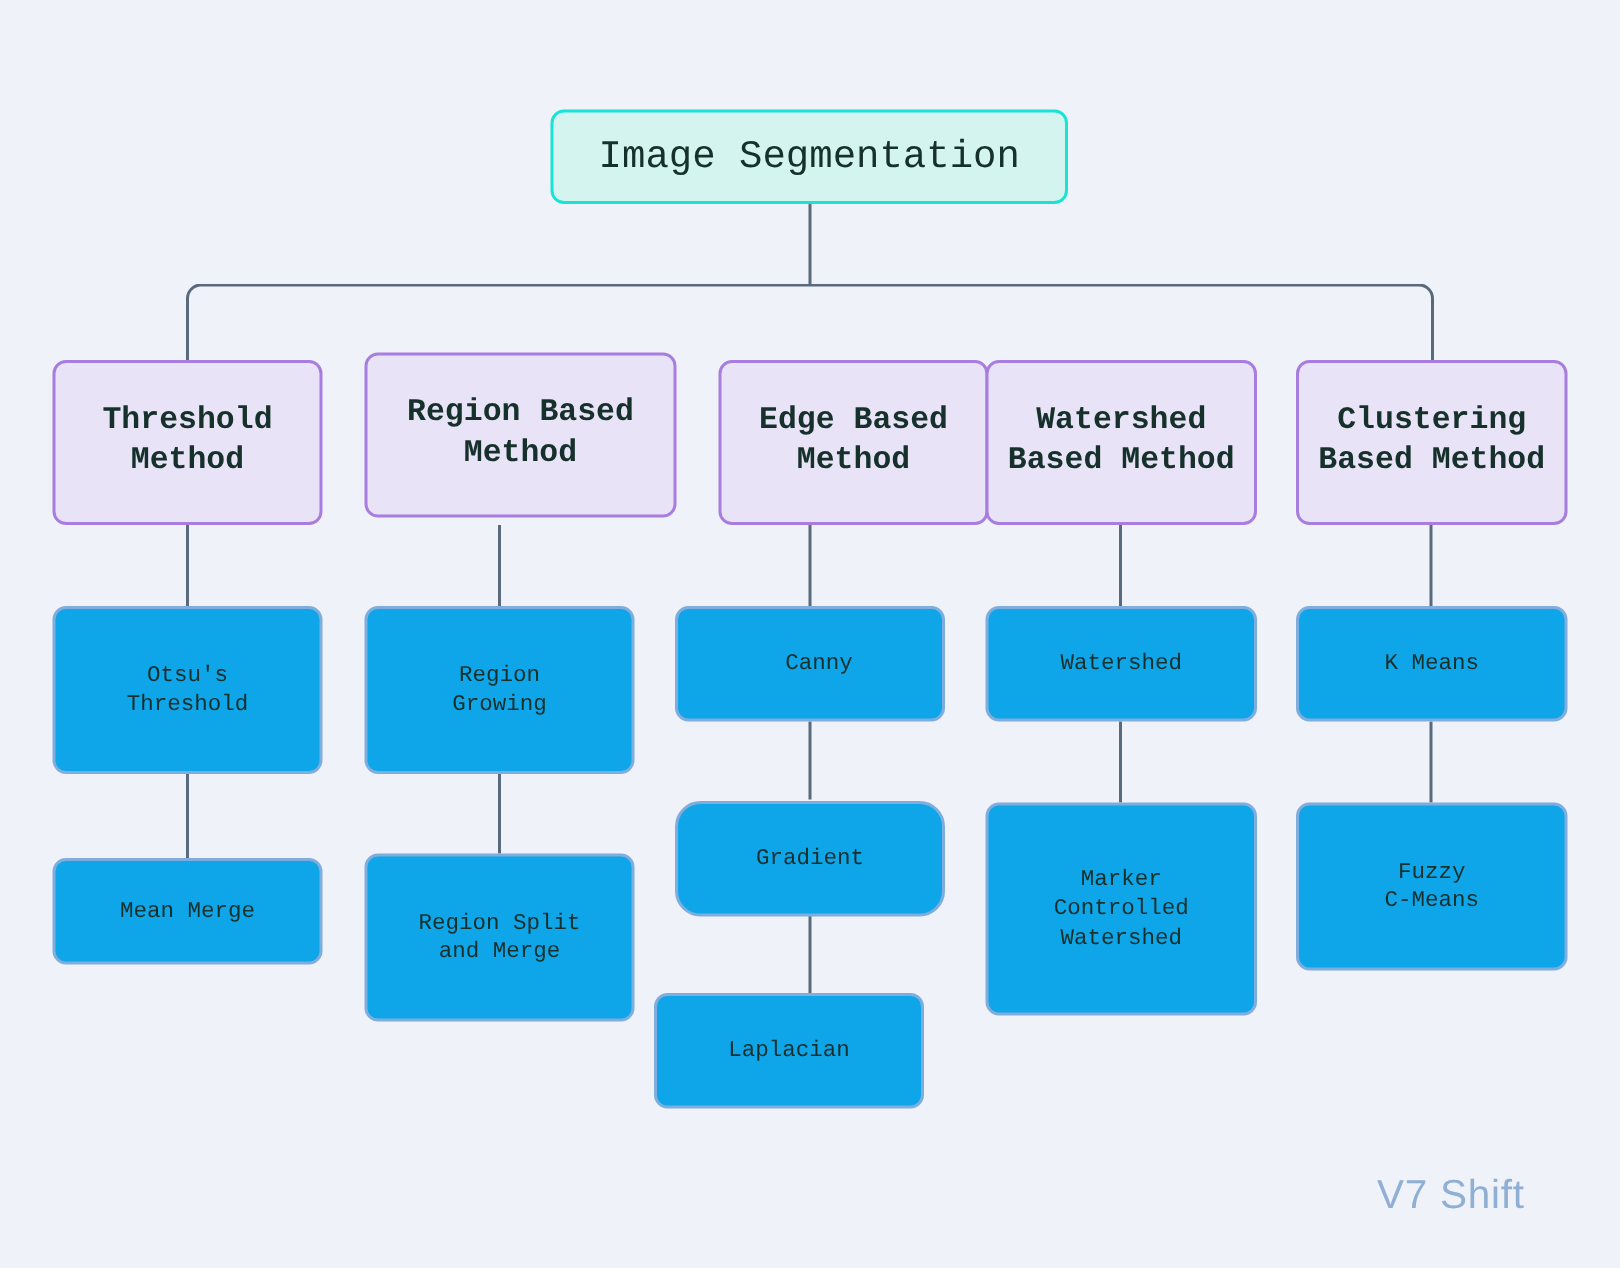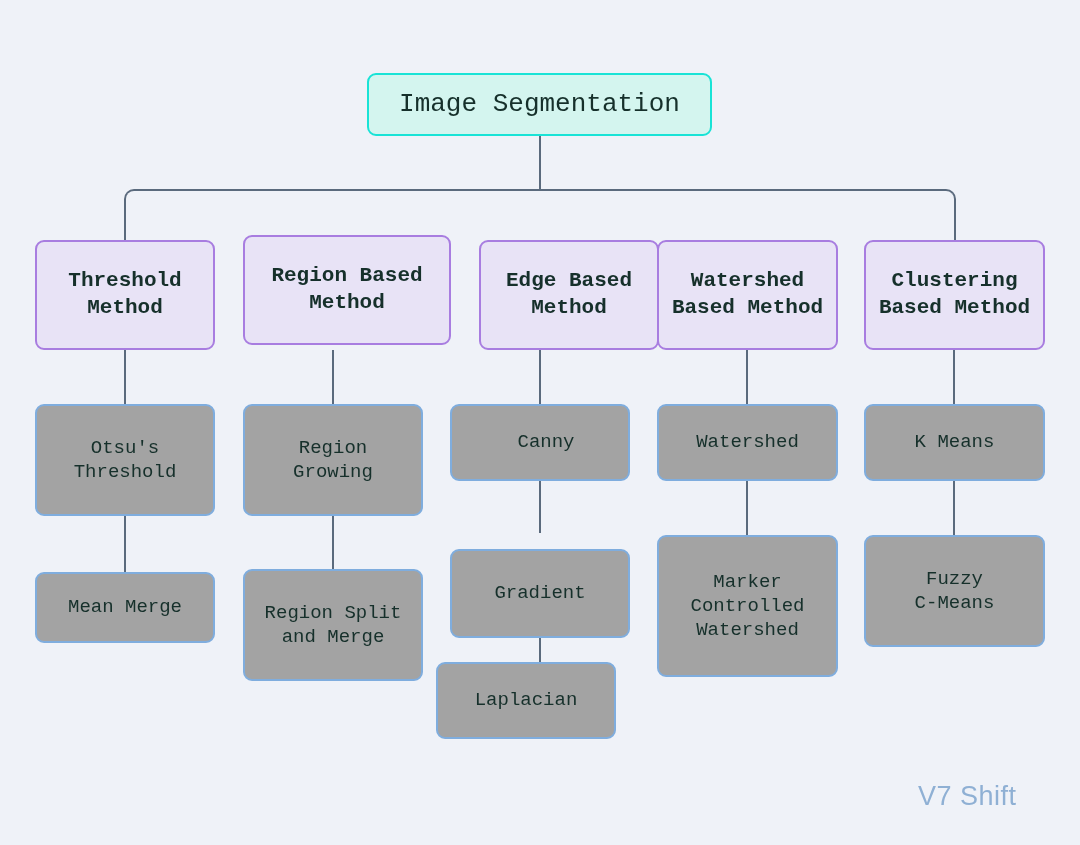--- a/index.html
+++ b/index.html
@@ -39,23 +39,23 @@
     border-color: #19e3d6;
     font-size: 26px;
   }
   .node.level2 {
     background: #e8e3f6;
     border-color: #a87de0;
     font-size: 21px;
     font-weight: bold;
   }
   .node.level3 {
-    background: #a3a3a3;
+    background: #0ea5e9;
     border-color: #7fadde;
-    font-size: 19px;
+    font-size: 15px;
   }
   .conn {
     position: absolute;
     background: #5a6a7d;
     z-index: 1;
   }
   .conn.v { width: 2px; }
   .bus {
     position: absolute;
     box-sizing: border-box;
@@ -100,21 +100,21 @@
 Growing</div>
   <div class="conn v" style="left:332px; top:516px; height:53px;"></div>
   <div class="node level3" style="left:243px; top:569px; width:180px; height:112px;">Region Split
 and Merge</div>
 
   <div class="node level2" style="left:450px; top:240px; width:180px; height:110px;margin-left:29px;">Edge Based
 Method</div>
   <div class="conn v" style="left:539px; top:350px; height:54px;"></div>
   <div class="node level3" style="left:450px; top:404px; width:180px; height:77px;padding-left:12px;">Canny</div>
   <div class="conn v" style="left:539px; top:481px; height:52px;"></div>
-  <div class="node level3" style="left:450px; top:549px; width:180px; height:89px;">Gradient</div>
+  <div class="node level3" style="left:450px; top:534px; width:180px; height:77px;border-radius:17px;">Gradient</div>
   <div class="conn v" style="left:539px; top:610px; height:52px;"></div>
   <div class="node level3" style="left:436px; top:662px; width:180px; height:77px;">Laplacian</div>
 
   <div class="node level2" style="left:657px; top:240px; width:181px; height:110px;">Watershed
 Based Method</div>
   <div class="conn v" style="left:746px; top:350px; height:54px;"></div>
   <div class="node level3" style="left:657px; top:404px; width:181px; height:77px;">Watershed</div>
   <div class="conn v" style="left:746px; top:481px; height:54px;"></div>
   <div class="node level3" style="left:657px; top:535px; width:181px; height:142px;">Marker
 Controlled

